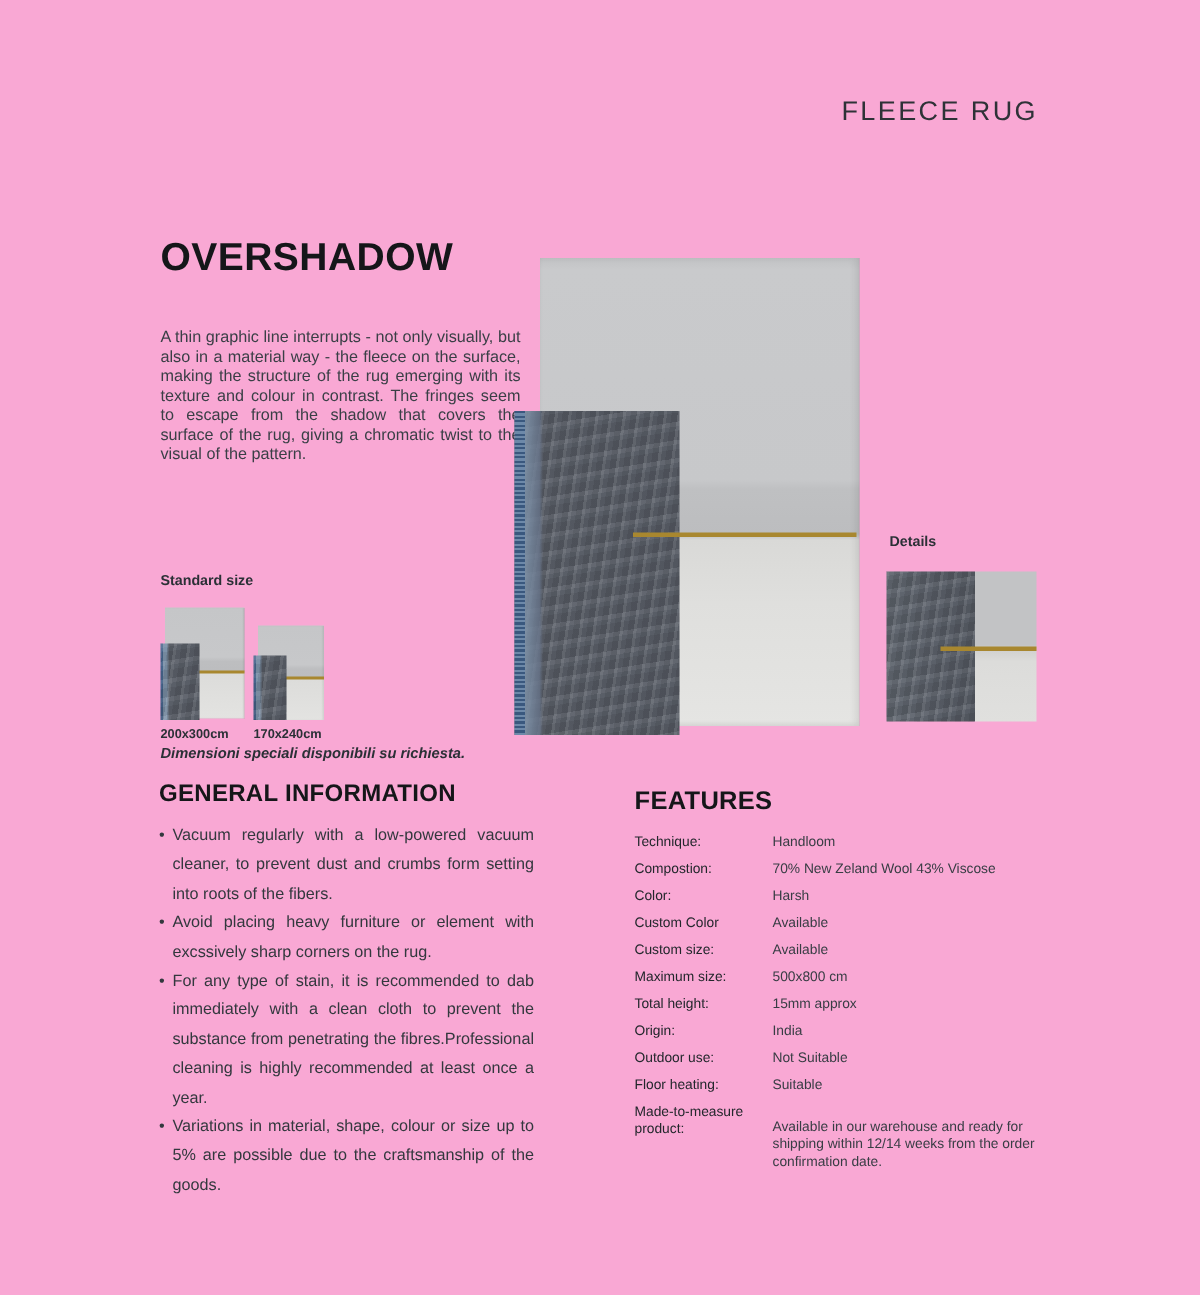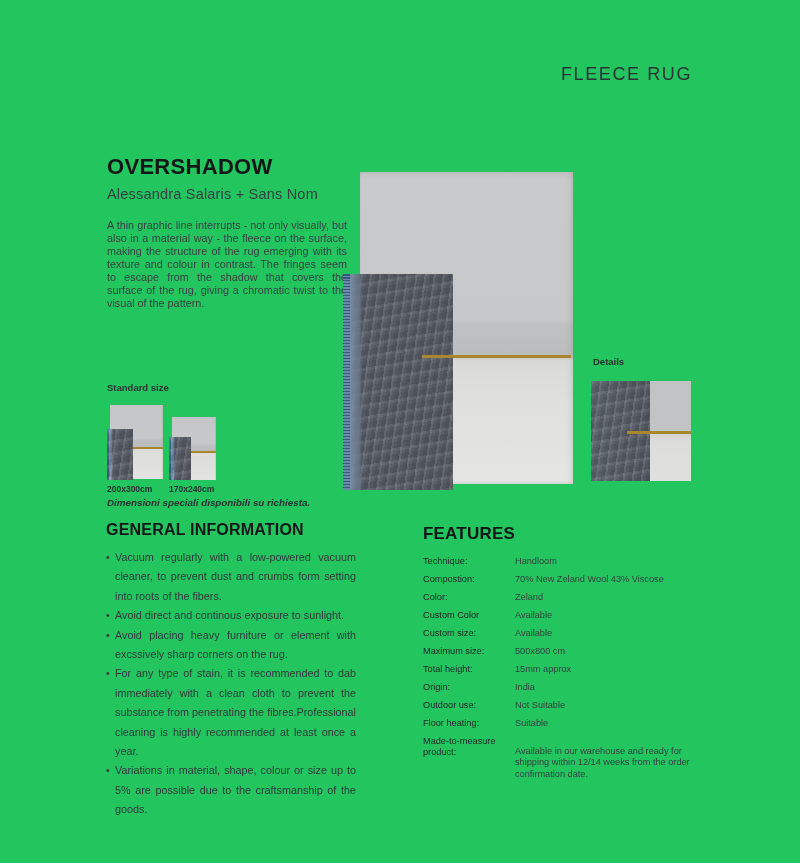--- a/index.html
+++ b/index.html
@@ -1,24 +1,24 @@
 <!DOCTYPE html>
 <html><head>
 <meta charset="utf-8">
 <style>
   html,body { margin:0; padding:0; background:#ffffff; }
   .page {
-    position:relative; width:800px; height:863px; background:#22c55e;
+    position:relative; width:800px; height:863px; background:#f9a8d4;
     font-family:"Liberation Sans", sans-serif; color:#33383e; overflow:hidden;
   }
   .abs { position:absolute; }
 
   
   .brand      { top:64px; right:108px; font-size:18px; font-weight:500; letter-spacing:1.6px; color:#2e3237; }
-  .title      { left:107px; top:139px; font-size:22px; font-weight:800; letter-spacing:.3px; color:#151619; }
+  .title      { left:107px; top:139px; font-size:26px; font-weight:800; letter-spacing:.3px; color:#151619; }
   .designer   { left:107px; top:186px; font-size:14.5px; letter-spacing:.2px; color:#383d44; }
   .descr      { left:107px; top:208px; width:240px; font-size:10.8px; line-height:13.1px;
                 text-align:justify; color:#3a3f46; }
 
   .small-bold { font-size:9.5px; font-weight:700; color:#2b3036; }
   .std-label    { left:107px; top:382px; }
   .details-label{ left:593px; top:356px; }
   .size-caption { top:484px; font-size:8.5px; font-weight:700; color:#2b3036; }
   .std-note     { left:107px; top:497px; font-size:9.8px; font-weight:700; color:#2b3036;font-style:italic; }
 
@@ -91,21 +91,20 @@
   .th-gold2 { position:absolute; left:16px; top:34px; width:31px; height:1.5px; background:#a8872f; }
 </style>
 </head>
 <body>
 
 <div class="page">
 
   <div class="abs brand">FLEECE RUG</div>
 
   <h1 class="abs title">OVERSHADOW</h1>
-  <div class="abs designer">Alessandra Salaris + Sans Nom</div>
   <p class="abs descr">A thin graphic line interrupts - not only visually, but also in a material way - the fleece on the surface, making the structure of the rug emerging with its texture and colour in contrast. The fringes seem to escape from the shadow that covers the surface of the rug, giving a chromatic twist to the visual of the pattern.</p>
 
   <div class="abs rug-main">
     <div class="rug-body"></div>
     <div class="rug-dark tex"></div>
     <div class="rug-blueband"></div>
     <div class="rug-fringe"></div>
     <div class="rug-gold"></div>
   </div>
 
@@ -131,41 +130,40 @@
 
   <div class="abs size-caption" style="left:107px;">200x300cm</div>
   <div class="abs size-caption" style="left:169px;">170x240cm</div>
 
   <div class="abs std-note">Dimensioni speciali disponibili su richiesta.</div>
 
   <section class="abs gi-block">
     <h2 class="gi-title">GENERAL INFORMATION</h2>
     <ul class="gi-list">
       <li>Vacuum regularly with a low-powered vacuum cleaner, to prevent dust and crumbs form setting into roots of the fibers.</li>
-      <li>Avoid direct and continous exposure to sunlight.</li>
       <li>Avoid placing heavy furniture or element with excssively sharp corners on the rug.</li>
       <li>For any type of stain, it is recommended to dab immediately with a clean cloth to prevent the substance from penetrating the fibres.Professional cleaning is highly recommended at least once a year.</li>
       <li>Variations in material, shape, colour or size up to 5% are possible due to the craftsmanship of the goods.</li>
     </ul>
   </section>
 
   <section class="abs ft-block">
     <h2 class="ft-title">FEATURES</h2>
 
     <div class="frow">
       <div class="flabel">Technique:</div>
       <div class="fvalue">Handloom</div>
     </div>
     <div class="frow">
       <div class="flabel">Compostion:</div>
       <div class="fvalue">70% New Zeland Wool 43% Viscose</div>
     </div>
     <div class="frow">
       <div class="flabel">Color:</div>
-      <div class="fvalue">Zeland</div>
+      <div class="fvalue">Harsh</div>
     </div>
     <div class="frow">
       <div class="flabel">Custom Color</div>
       <div class="fvalue">Available</div>
     </div>
     <div class="frow">
       <div class="flabel">Custom size:</div>
       <div class="fvalue">Available</div>
     </div>
     <div class="frow">

